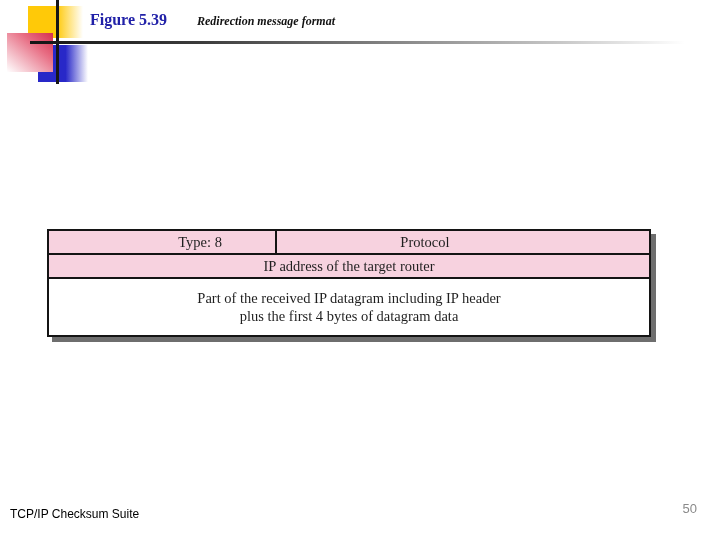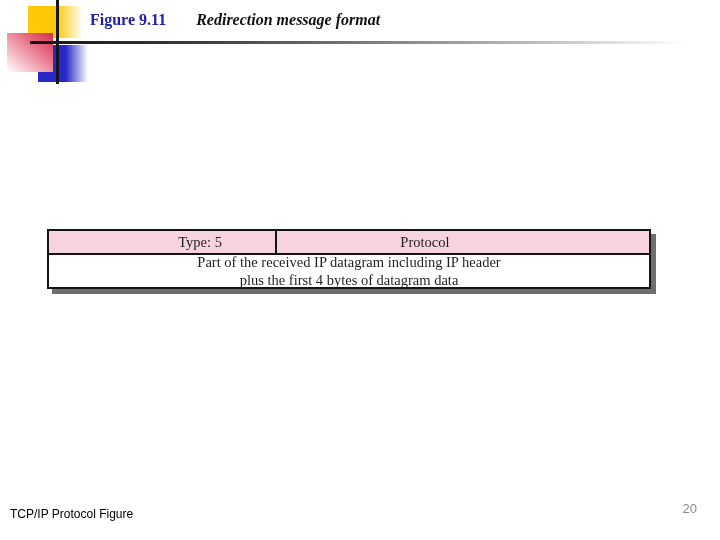--- a/index.html
+++ b/index.html
@@ -31,39 +31,39 @@
     background: linear-gradient(to right, #141414 0%, #3c3c3c 25%, #8a8a8a 55%, #c8c8c8 78%, rgba(255,255,255,0) 96%);
   }
 
   
   .header { position: absolute; left: 90px; top: 11px; white-space: nowrap; }
   .figure-label {
     display: inline-block; color: #2121a8; font-weight: bold; font-size: 16px;
   }
   .figure-title {
     display: inline-block; margin-left: 26px; color: #121212;
-    font-weight: bold; font-style: italic; font-size: 16px; text-align: right;
+    font-weight: bold; font-style: italic; font-size: 12px; text-align: right;
   }
 
   
   .fmt-table {
     position: absolute; left: 47px; top: 229px; width: 600px;
     border: 2px solid #141414; background: #ffffff;
     box-shadow: 5px 5px 0 #6e6e6e;
     font-size: 14.5px; color: #1f1f1f;
   }
   .fmt-row { display: flex; align-items: center; justify-content: center; text-align: center; }
   .row-pink { background: #f7d2df; }
   .row1 { height: 22px; border-bottom: 2px solid #141414; }
   .row1 .cell { height: 100%; display: flex; align-items: center; justify-content: center; }
   .cell-type     { width: 25.3%; border-right: 2px solid #141414; box-sizing: border-box; }
   .cell-code     { width: 25.4%; border-right: 2px solid #141414; box-sizing: border-box; }
   .cell-checksum { width: 49.3%; }
   .row2 { height: 22px; border-bottom: 2px solid #141414; }
-  .row3 { height: 32px; background: #ffffff; flex-direction: column; line-height: 18px; }
+  .row3 { height: 56px; background: #ffffff; flex-direction: column; line-height: 18px; }
 
   
   .footer-text {
     position: absolute; left: 10px; top: 507px;
     font-family: "Liberation Sans", sans-serif; font-size: 12px; color: #000000;
   }
   .page-number {
     position: absolute; right: 23px; top: 501px;
     font-family: "Liberation Sans", sans-serif; font-size: 13px; color: #8a8a8a;
   }
@@ -73,31 +73,32 @@
 
 <div class="slide">
 
   <div class="logo-yellow"></div>
   <div class="logo-blue"></div>
   <div class="logo-red"></div>
   <div class="logo-vline"></div>
   <div class="header-divider"></div>
 
   <div class="header">
-    <span class="figure-label">Figure 9.11</span>
+    <span class="figure-label">Figure 5.39</span>
     <span class="figure-title">Redirection message format</span>
   </div>
 
   <div class="fmt-table">
     <div class="fmt-row row1 row-pink">
-      <div class="cell cell-type">Type: 5</div>
+      <div class="cell cell-type">Type: 8</div>
       <div class="cell cell-checksum">Protocol</div>
     </div>
+    <div class="fmt-row row2 row-pink">IP address of the target router</div>
     <div class="fmt-row row3">
       <div>Part of the received IP datagram including IP header</div>
       <div>plus the first 4 bytes of datagram data</div>
     </div>
   </div>
 
-  <div class="footer-text">TCP/IP Protocol Figure</div>
-  <div class="page-number">20</div>
+  <div class="footer-text">TCP/IP Checksum Suite</div>
+  <div class="page-number">50</div>
 
 </div>
 
 </body></html>

